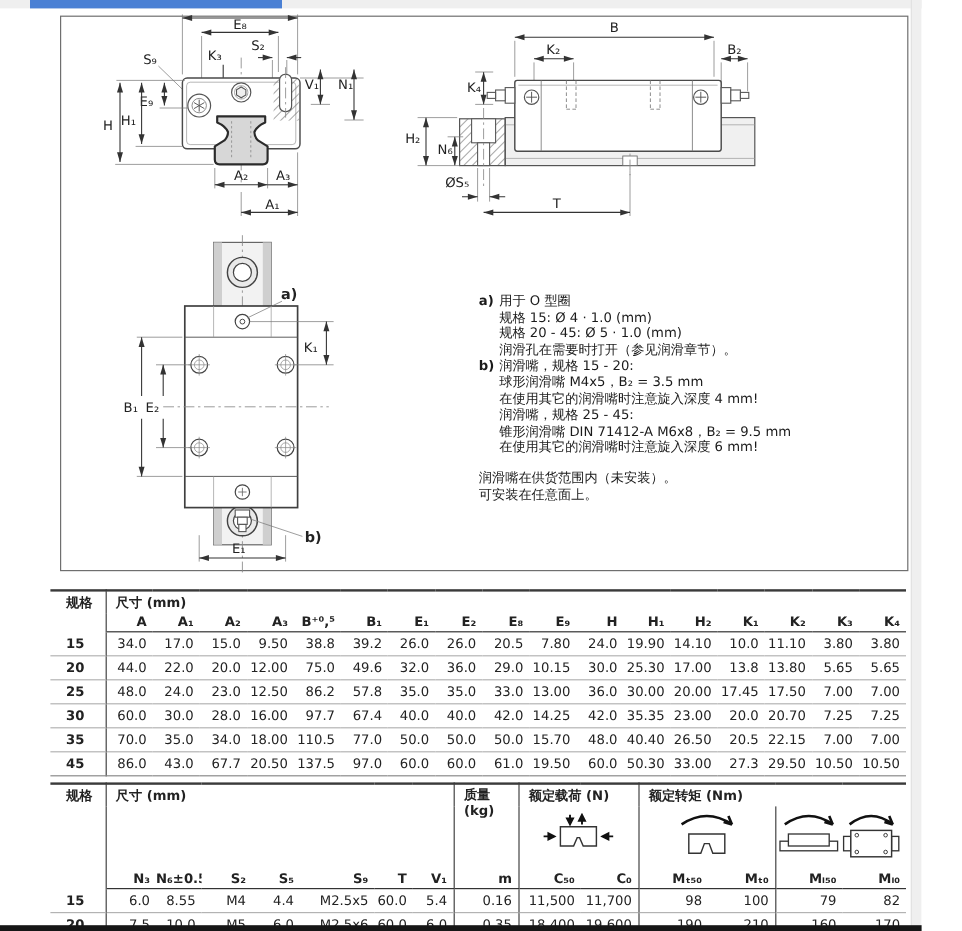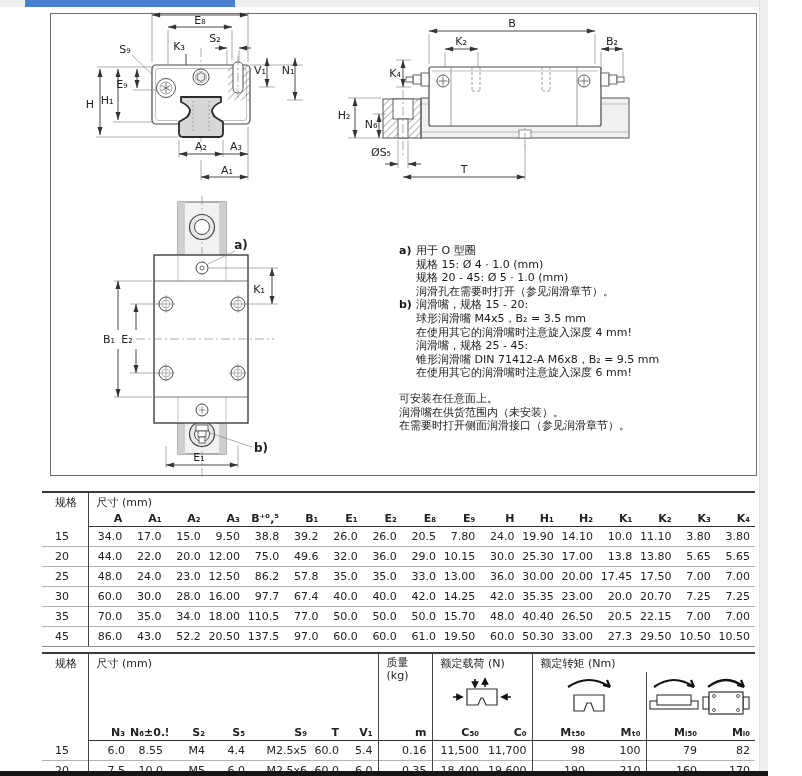--- a/index.html
+++ b/index.html
@@ -24,22 +24,22 @@
   .note-block{display:flex;}
   .note-marker{width:17px;font-weight:bold;flex:none;}
   .notes .gap{height:12px;}
   
   table{border-collapse:collapse;table-layout:fixed;font-size:11px;color:#222;}
   .tbl{position:absolute;left:42px;width:713px;border-top:2px solid #3a3a3a;}
   .t1{top:491px;}
   .t2{top:652px;}
   td{padding:0 5px 0 0;text-align:right;height:19px;overflow:hidden;white-space:nowrap;}
   .gh-row td{height:16px;}
-  .gh{font-weight:normal;text-align:left;padding-left:8px;vertical-align:top;padding-top:2px;}
-  .sizec{font-weight:normal;text-align:left;padding-left:13px;border-right:1px solid #444;}
+  .gh{font-weight:bold;text-align:left;padding-left:8px;vertical-align:top;padding-top:2px;}
+  .sizec{font-weight:bold;text-align:left;padding-left:13px;border-right:1px solid #444;}
   tr.letters td{font-weight:bold;border-bottom:1.5px solid #333;height:15px;}
   tbody tr + tr td{border-top:1px solid #b3b3b3;}
   .t1 tbody tr:last-child td{border-bottom:1px solid #8a8a8a;}
   .t2 .c7,.t2 .c8,.t2 .c10,.t2 .c12{border-left:1px solid #444;}
   .t2 .iconrow td{height:53px;vertical-align:middle;text-align:center;padding:0;}
   .masshead{line-height:13px;margin-left:32px;}
 </style>
 </head>
 <body>
 
@@ -307,23 +307,22 @@
             <div>润滑嘴，规格 15 - 20:</div>
             <div>球形润滑嘴 M4x5，B₂ = 3.5 mm</div>
             <div>在使用其它的润滑嘴时注意旋入深度 4 mm!</div>
             <div>润滑嘴，规格 25 - 45:</div>
             <div>锥形润滑嘴 DIN 71412-A M6x8，B₂ = 9.5 mm</div>
             <div>在使用其它的润滑嘴时注意旋入深度 6 mm!</div>
           </div>
       </div>
       <div class="gap"></div>
       <div>
+          <div>润滑嘴在供货范围内（未安装）。</div>
           <div>可安装在任意面上。</div>
-          <div>润滑嘴在供货范围内（未安装）。</div>
-          <div>在需要时打开侧面润滑接口（参见润滑章节）。</div>
         </div>
     </div>
   </div>
 
   <table class="tbl t1">
     <colgroup>
         <col style="width:46px">
       </colgroup>
     <thead>
       <tr class="gh-row">
@@ -448,21 +447,21 @@
           <td class="c12">26.50</td>
           <td class="c13">20.5</td>
           <td class="c14">22.15</td>
           <td class="c15">7.00</td>
           <td class="c16">7.00</td>
         </tr>
         <tr>
           <td class="sizec">45</td>
           <td class="c0">86.0</td>
           <td class="c1">43.0</td>
-          <td class="c2">52.2</td>
+          <td class="c2">67.7</td>
           <td class="c3">20.50</td>
           <td class="c4">137.5</td>
           <td class="c5">97.0</td>
           <td class="c6">60.0</td>
           <td class="c7">60.0</td>
           <td class="c8">61.0</td>
           <td class="c9">19.50</td>
           <td class="c10">60.0</td>
           <td class="c11">50.30</td>
           <td class="c12">33.00</td>

